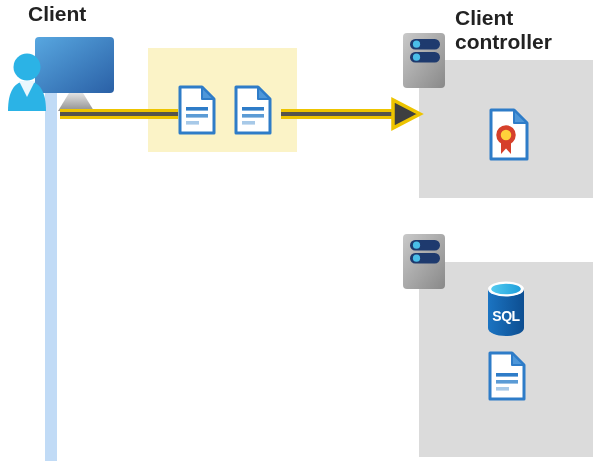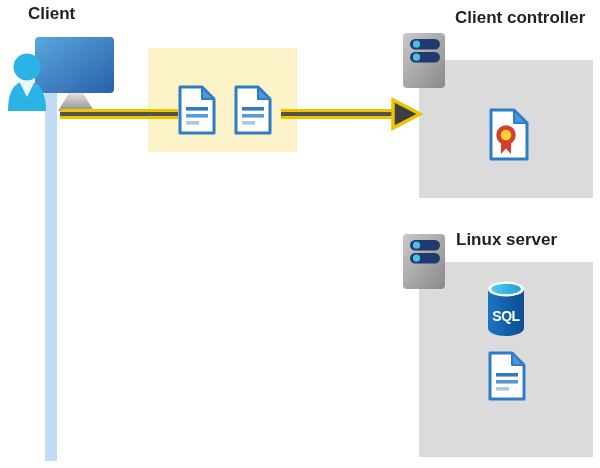--- a/index.html
+++ b/index.html
@@ -3,21 +3,21 @@
 <meta charset="utf-8">
 <style>
   html,body { margin:0; padding:0; background:#fff; }
   #canvas {
     position:relative; width:600px; height:468px; background:#ffffff;
     font-family:"Liberation Sans", sans-serif; overflow:hidden;
   }
   .abs { position:absolute; }
 
   
-  .title-label { font-size:17px; font-weight:bold; color:#222222; line-height:24px; }
+  .title-label { font-size:21px; font-weight:bold; color:#222222; line-height:24px; }
   .ticket-label { font-size:18px; color:#4a4a4a; text-align:center; }
   .file-label { font-size:21px; color:#3c3c3c; text-align:center; }
 
   
   .ticket-box { left:148px; top:48px; width:149px; height:104px; background:#fbf3c7; z-index:1; }
   .server-box { width:174px; background:#dbdbdb; z-index:1; }
   #dc-box    { left:419px; top:60px;  height:138px; }
   #linux-box { left:419px; top:262px; height:195px; }
 
   
@@ -131,21 +131,20 @@
   <div class="abs server-box" id="linux-box"></div>
 
   <svg class="abs z2" style="left:402px; top:233px;" width="44" height="57" viewBox="0 0 44 57">
     <rect x="1" y="1" width="42" height="55" rx="4" fill="url(#srvGrad)"></rect>
     <rect x="8" y="7" width="30" height="10.5" rx="5.2" fill="#1e3a6e"></rect>
     <circle cx="14.5" cy="12.2" r="3.6" fill="#4abee8"></circle>
     <rect x="8" y="20" width="30" height="10.5" rx="5.2" fill="#1e3a6e"></rect>
     <circle cx="14.5" cy="25.2" r="3.6" fill="#4abee8"></circle>
   </svg>
 
-  <div class="abs title-label" style="left:456px; top:228px; width:140px;">Linux server</div>
 
   <svg class="abs z2" style="left:486px; top:280px;" width="40" height="57" viewBox="0 0 40 57">
     <path d="M2,9 V48 C2,52.5 10,56 20,56 C30,56 38,52.5 38,48 V9 Z" fill="url(#sqlBody)"></path>
     <ellipse cx="20" cy="9" rx="18" ry="7.5" fill="#ffffff"></ellipse>
     <ellipse cx="20" cy="9" rx="14.8" ry="5.2" fill="url(#sqlTop)"></ellipse>
     <text x="20" y="41" text-anchor="middle" fill="#ffffff" style="font:bold 14px 'Liberation Sans', sans-serif; letter-spacing:-0.5px;">SQL</text>
   </svg>
 
   <svg class="abs z2" style="left:487px; top:350px;" width="40" height="52" viewBox="0 0 40 52">
     <path d="M3,3 H25 L37,15 V49 H3 Z" fill="#ffffff" stroke="#2e7cc8" stroke-width="3" stroke-linejoin="round"></path>

